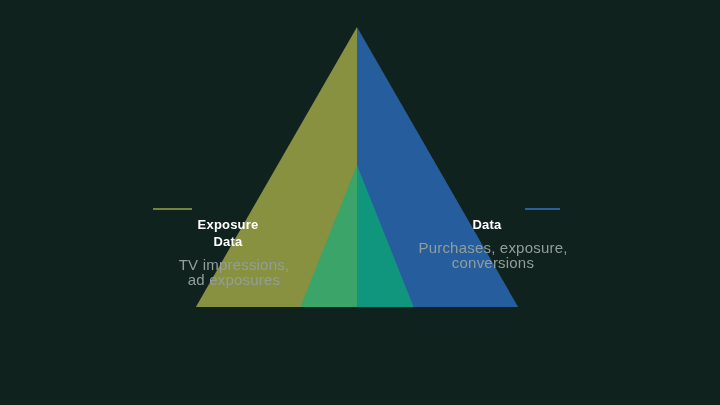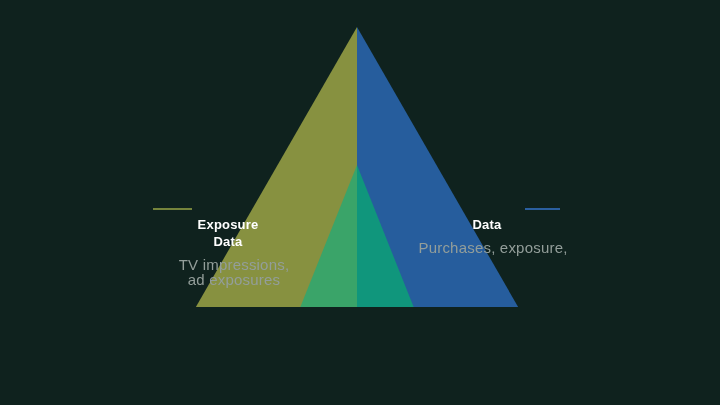--- a/index.html
+++ b/index.html
@@ -86,17 +86,18 @@
       <div>ad exposures</div>
     </div>
   </div>
 
   <div class="label label-outcome">
     <div class="heading">
       <div>Data</div>
     </div>
     <div class="sub">
       <div>Purchases, exposure,</div>
+      <div>conversions</div>
     </div>
   </div>
 
 
 </div>
 
 </body></html>

